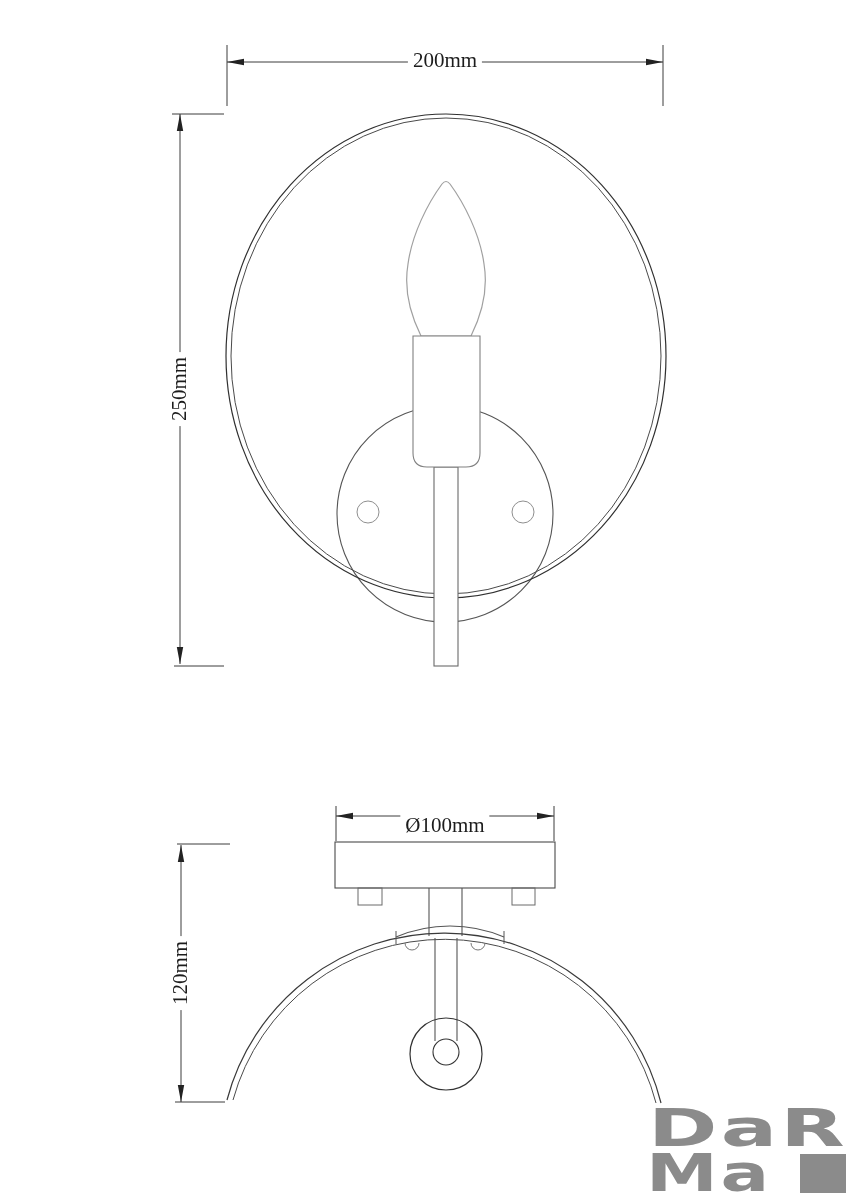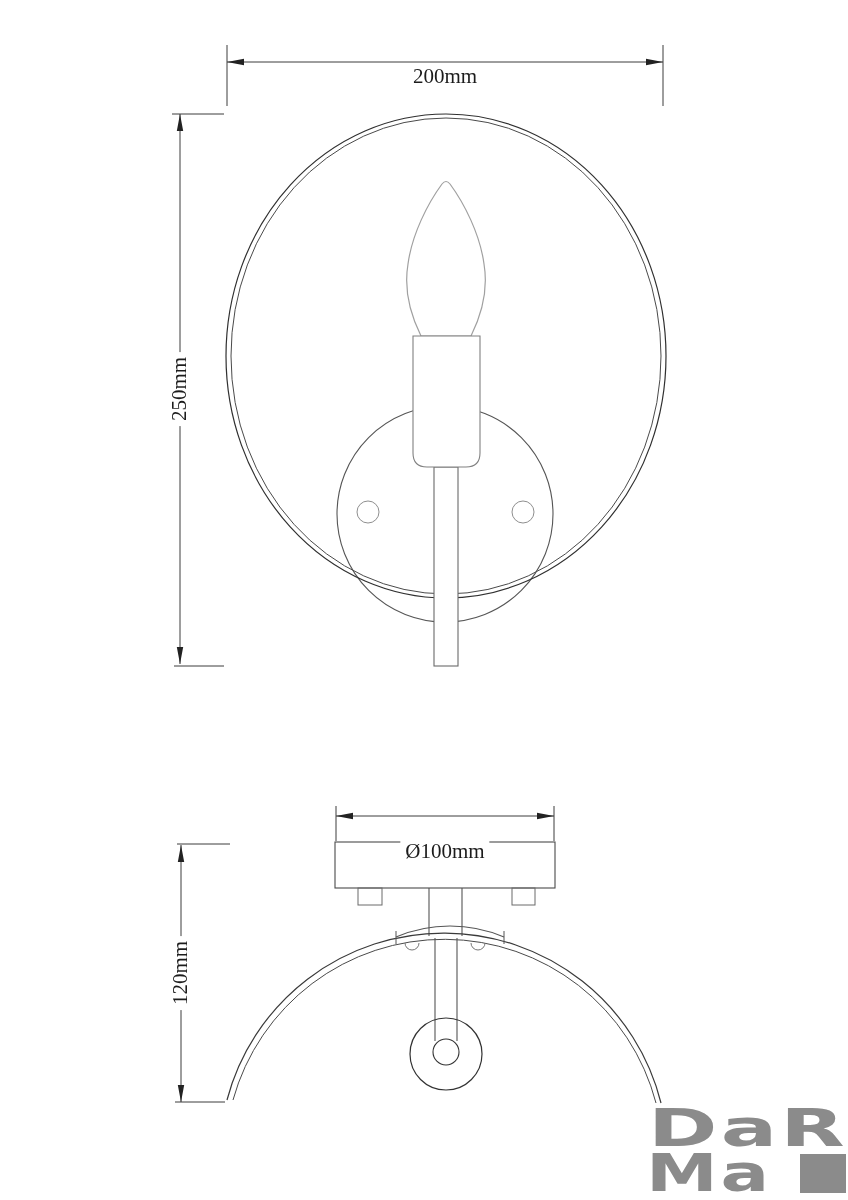--- a/index.html
+++ b/index.html
@@ -110,21 +110,21 @@
       <circle cx="446" cy="1052" r="13" stroke="#333" stroke-width="1.1"></circle>
     </g>
 
     <g>
       <text class="logo-text" x="648" y="1146" font-size="52" textLength="200" lengthAdjust="spacingAndGlyphs" fill="#8b8b8b">DaR</text>
       <text class="logo-text" x="646" y="1191" font-size="52" textLength="126" lengthAdjust="spacingAndGlyphs" fill="#8b8b8b">Ma</text>
       <rect x="800" y="1154" width="46" height="39" fill="#8b8b8b"></rect>
     </g>
   </svg>
 
-  <div class="dim-label" style="left:445px;top:77px;">200mm</div>
+  <div class="dim-label" style="left:445px;top:61px;">200mm</div>
 
   <div class="dim-label vertical" style="left:180px;top:389px;">250mm</div>
 
-  <div class="dim-label" style="left:445px;top:852px;">Ø100mm</div>
+  <div class="dim-label" style="left:445px;top:826px;">Ø100mm</div>
 
   <div class="dim-label vertical" style="left:181px;top:973px;">120mm</div>
 
 </div>
 
 </body></html>

